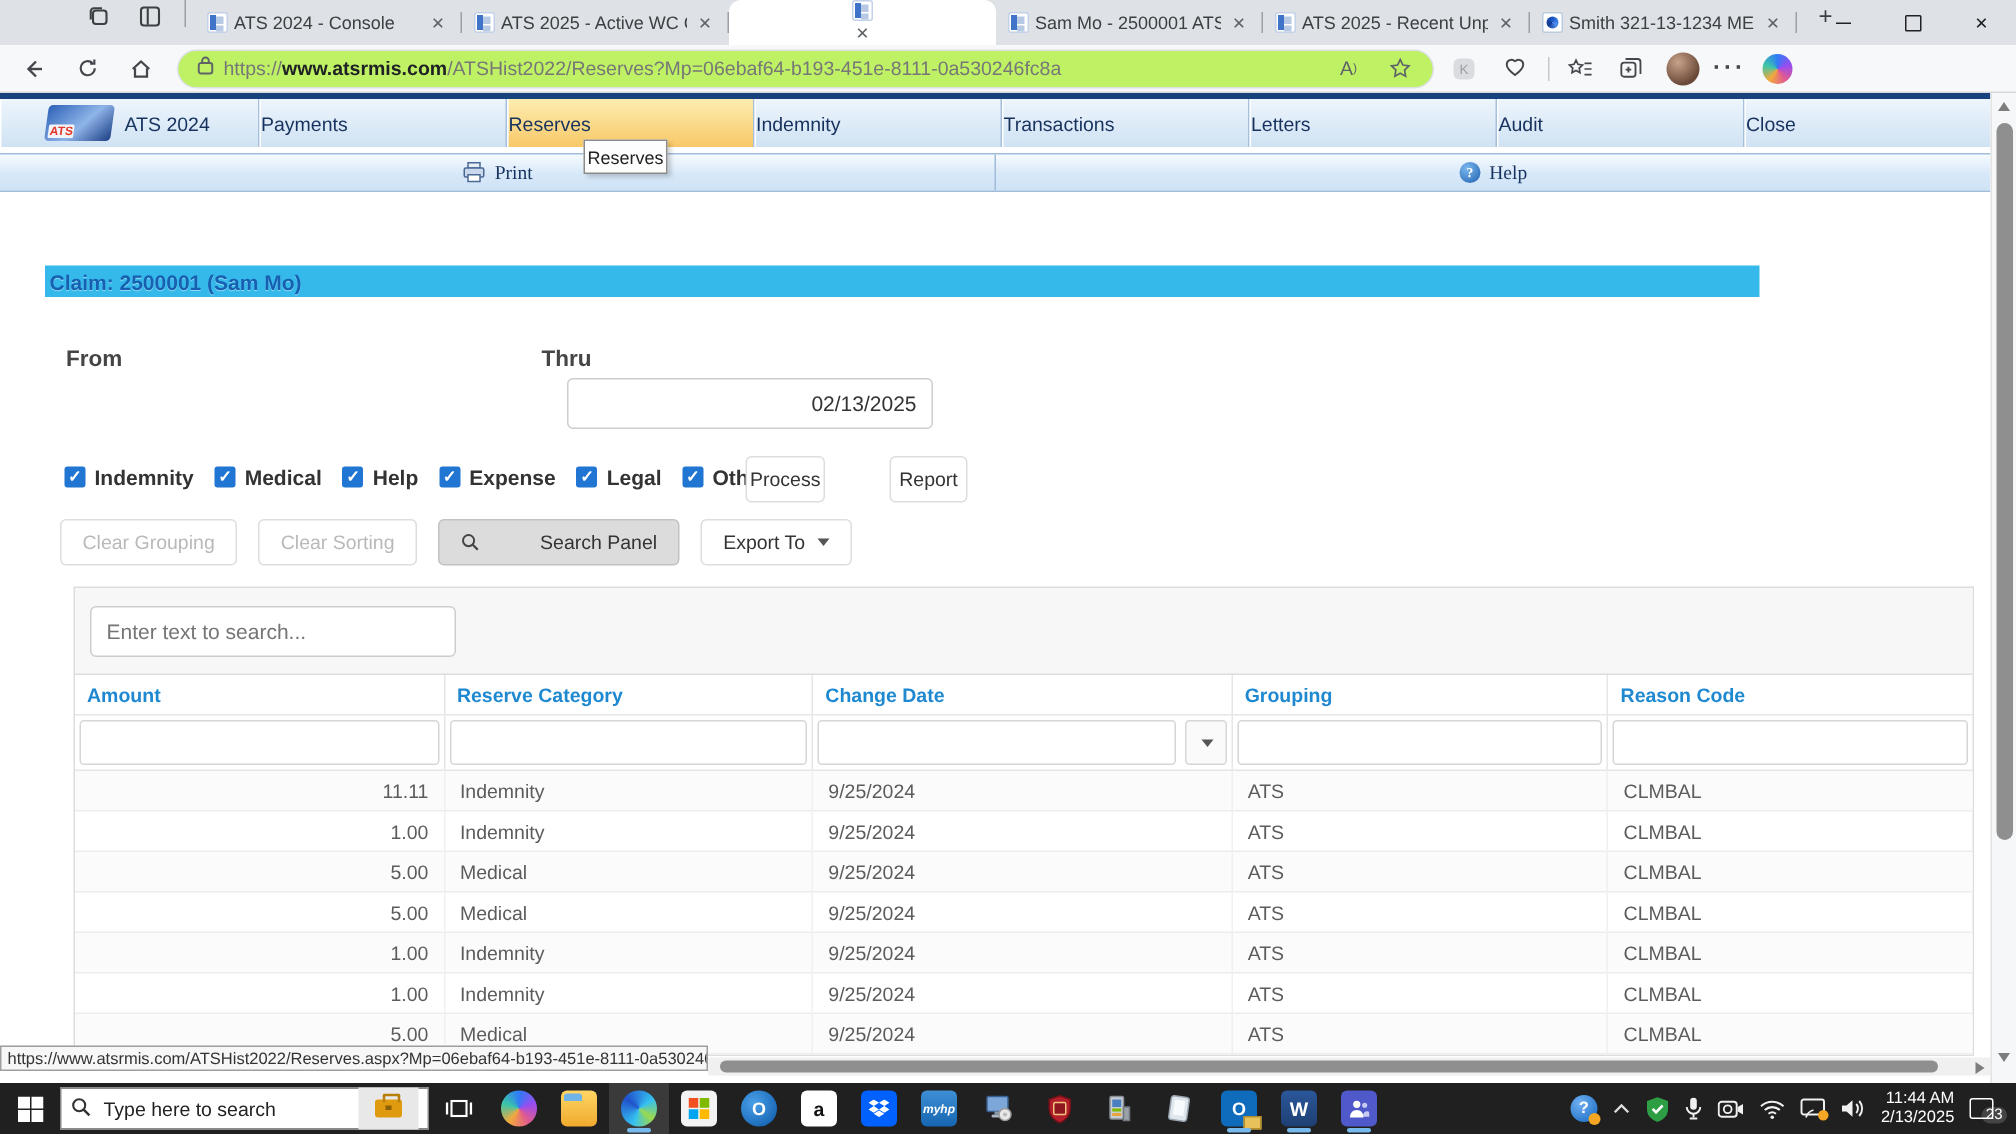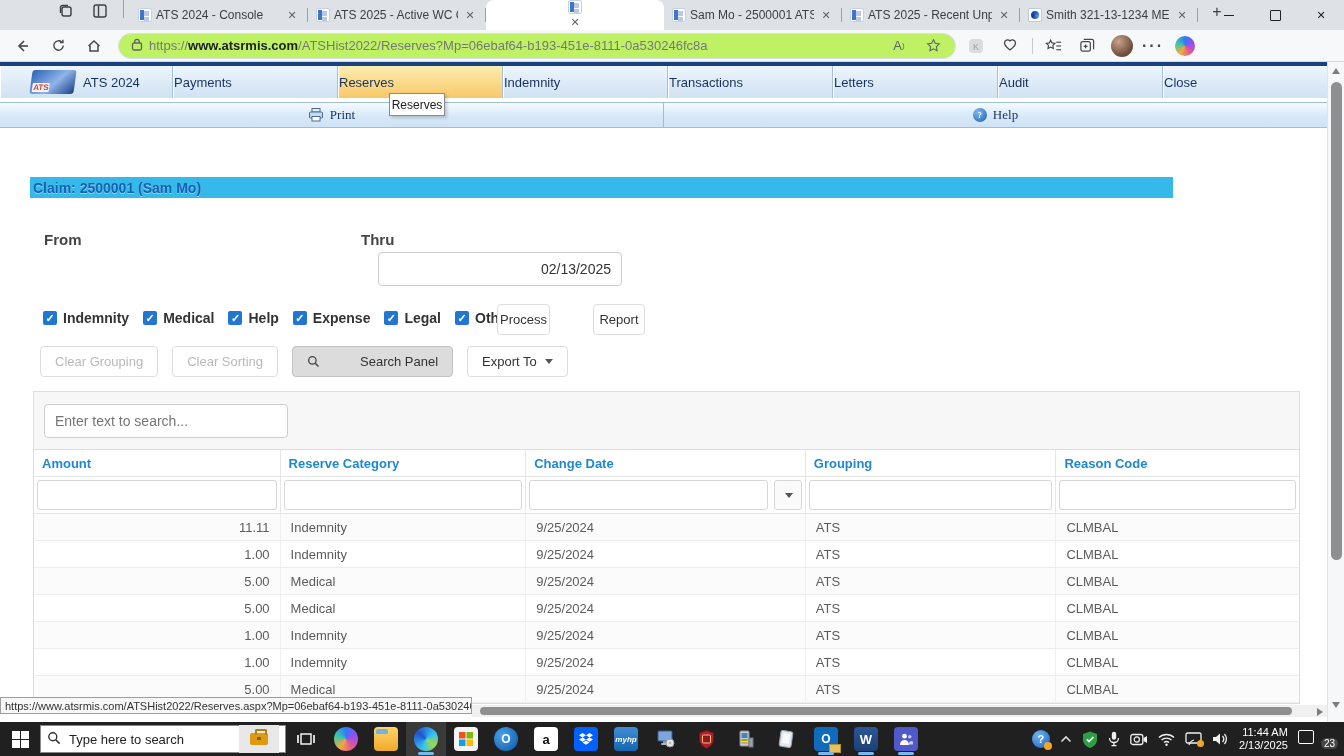--- a/index.html
+++ b/index.html
@@ -66,21 +66,21 @@
 
   .btn { position:absolute; background:#fff; border:1px solid #ddd; border-radius:4px; font-size:13px; color:#333; display:flex; align-items:center; justify-content:center; font-family:"Liberation Sans",sans-serif; }
 
   .gtb { position:absolute; top:284px; left:40px; display:flex; gap:0; }
   .gtb .gbtn { height:31px; padding:0 14px; background:#fff; border:1px solid #ddd; border-radius:4px; margin-right:14px; font-size:13px; display:flex; align-items:center; gap:6px; color:#333; }
   .gtb .gbtn.disabled { color:#b9b9b9; }
   .gtb .gbtn.pressed { background:#dcdcdc; border-color:#c2c2c2;gap:40px; }
   .caret-dn { width:0; height:0; border-left:4px solid transparent; border-right:4px solid transparent; border-top:5px solid #555; margin-left:2px; }
 
   
-  .grid { position:absolute; top:329px; left:33px; width:1267px; border:1px solid #ddd; background:#fff; }
+  .grid { position:absolute; top:329px; left:49px; width:1267px; border:1px solid #ddd; background:#fff; }
   .search-strip { height:58px; background:#f7f7f7; border-bottom:1px solid #ddd; position:relative; }
   .search-input { position:absolute; left:10px; top:12px; width:244px; height:34px; border:1px solid #cdcdcd; border-radius:4px; padding:0 10px; font-size:14px; color:#999; font-family:"Liberation Sans",sans-serif; background:#fff; }
   .hdr-row, .flt-row, .grid-row { display:flex; }
   .c0{width:247px;} .c1{width:246px;} .c2{width:280px;} .c3{width:251px;} .c4{width:243px;}
   .hdr-row { height:27px; border-bottom:1px solid #e6e6e6; }
   .hdr-cell { display:flex; align-items:center; padding:0 8px; font-size:13px; font-weight:700; color:#1e88d0; border-right:1px solid #e6e6e6; }
   .flt-row { height:37px; border-bottom:1px solid #e6e6e6; }
   .flt-cell { position:relative; border-right:1px solid #e6e6e6; padding:3px; }
   .flt-box { width:100%; height:100%; border:1px solid #d6d6d6; border-radius:3px; background:#fff; }
   .flt-cell.with-dd .flt-box { width:calc(100% - 34px); }
@@ -115,21 +115,21 @@
   .bc-body::after { content:""; position:absolute; top:4px; left:7px; width:4px; height:3px; background:#8a5f08; }
   .ic { width:24px; height:24px; border-radius:4px; display:flex; align-items:center; justify-content:center; font-size:13px; font-weight:700; }
   .tray { margin-left:auto; display:flex; align-items:center; gap:10px; padding-right:6px; }
   .tray svg { display:block; }
   .clock { text-align:right; font-size:11px; line-height:13px; }
   .chev { color:#ddd; font-size:12px; }
   .helpq { position:relative; width:18px; height:18px; border-radius:50%; background:radial-gradient(circle at 35% 30%,#6fb1f2,#1565c0); color:#fff; font-size:11px; font-weight:700; display:flex; align-items:center; justify-content:center; }
   .helpq::after { content:""; position:absolute; right:-2px; bottom:-2px; width:8px; height:8px; border-radius:50%; background:#f5a623; }
   .castdot { position:relative; }
   .castdot::after { content:""; position:absolute; right:-2px; bottom:-1px; width:7px; height:7px; border-radius:50%; background:#f5a623; }
-  .notif { display:flex; align-items:flex-start; gap:15px; font-size:11px; }
+  .notif { display:flex; align-items:center; gap:0; font-size:11px; }
   .notif .bubble { width:16px; height:14px; border:1px solid #fff; border-radius:2px; position:relative; }
   .notif .cnt { background:#444; border-radius:7px; padding:0 3px; font-size:10px; margin-left:-8px; margin-top:8px; }
 </style>
 </head>
 <body>
 
 <div class="window">
 
   <div class="tabstrip">
     <div class="ts-icon">

